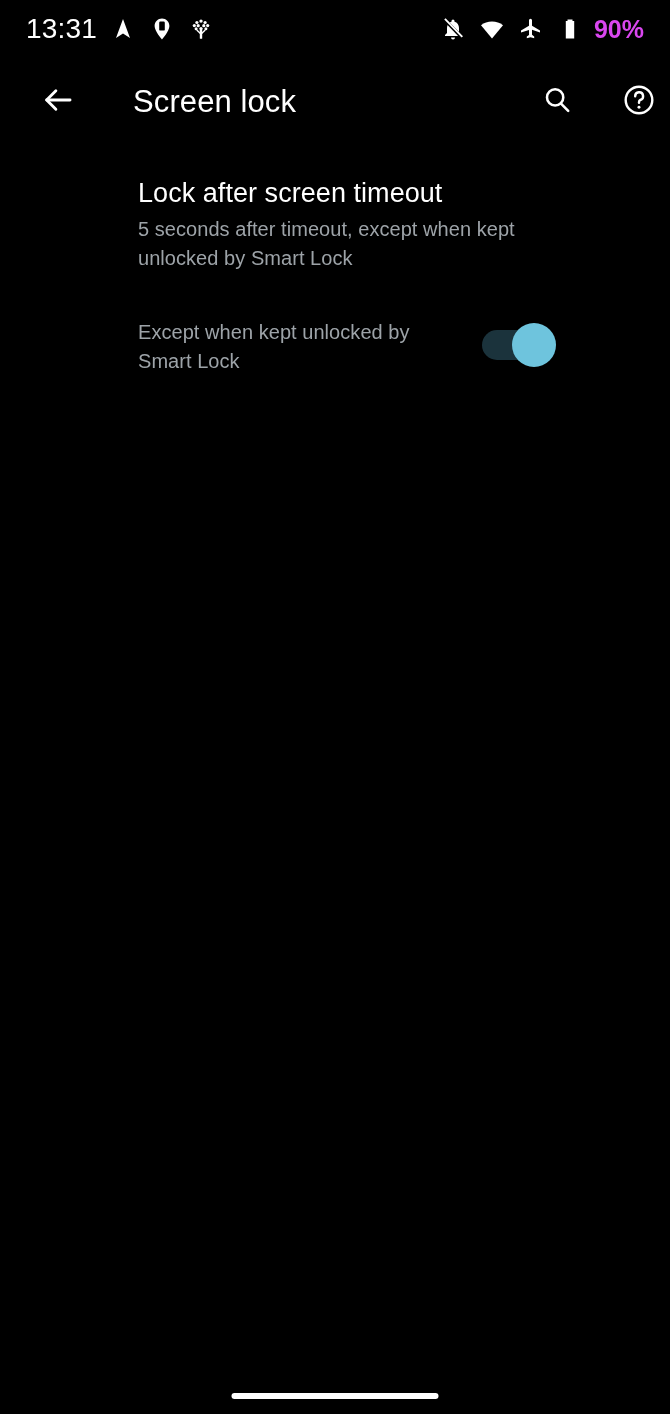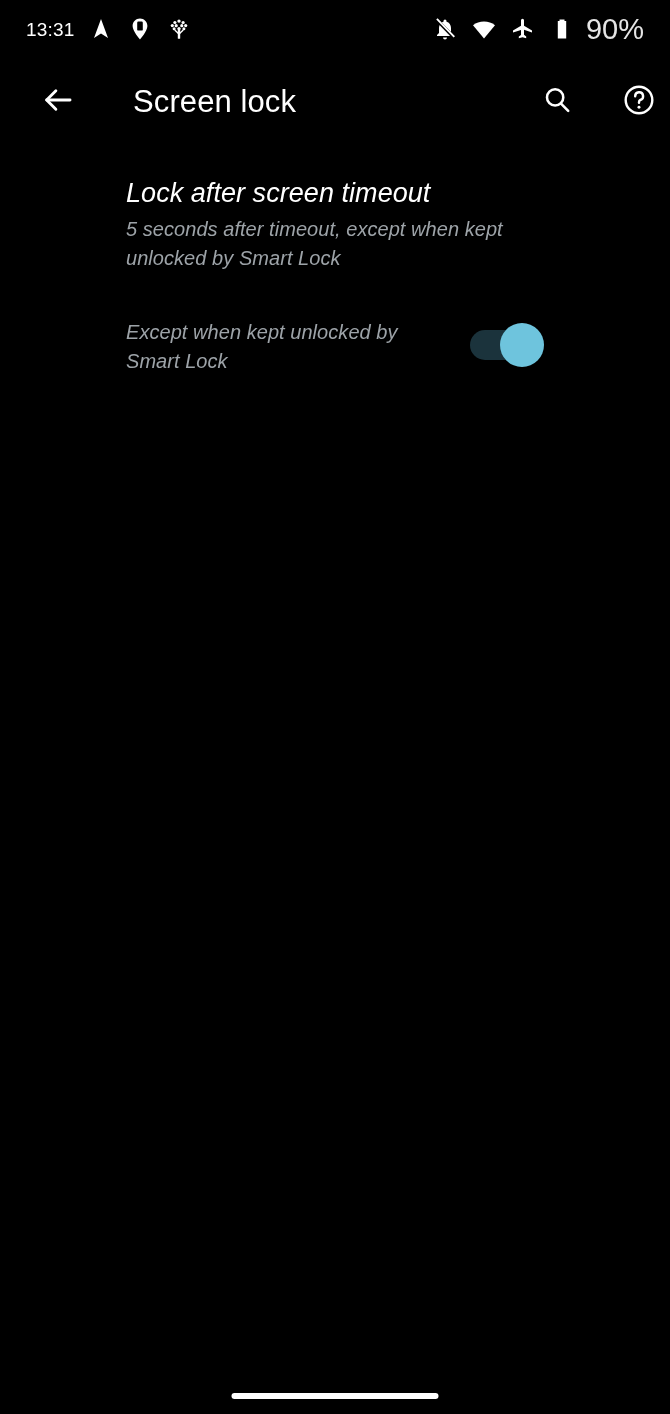--- a/index.html
+++ b/index.html
@@ -39,30 +39,30 @@
     display: flex;
     align-items: center;
     gap: 13px;
   }
   .status-right {
     display: flex;
     align-items: center;
     gap: 13px;
   }
   .status-clock {
-    font-size: 19px;
+    font-size: 28px;
     font-weight: 500;
     letter-spacing: 0.2px;
     color: #ffffff;
     line-height: 1;
   }
   .battery-pct {
-    font-size: 29px;
-    font-weight: 400;
-    color: #e5e5e5;
+    font-size: 25px;
+    font-weight: 700;
+    color: #d946ef;
     line-height: 1;
     margin-left: -2px;
   }
   .sicon {
     display: inline-flex;
     align-items: center;
     justify-content: center;
     width: 26px;
     height: 26px;
   }
@@ -111,24 +111,23 @@
     align-items: center;
     justify-content: center;
     cursor: pointer;
   }
   .bar-action.search { right: 98px; }
   .bar-action.help   { right: 16px; }
 
   
   .pref-list {
     position: absolute;
-    left: 4px;
+    left: 16px;
     top: 146px;
     width: 572px;
-    font-style: italic;
   }
   .pref-row {
     position: relative;
     display: flex;
     align-items: center;
     padding: 0 24px 0 122px;
     box-sizing: border-box;
     min-height: 96px;
     cursor: pointer;
   }

